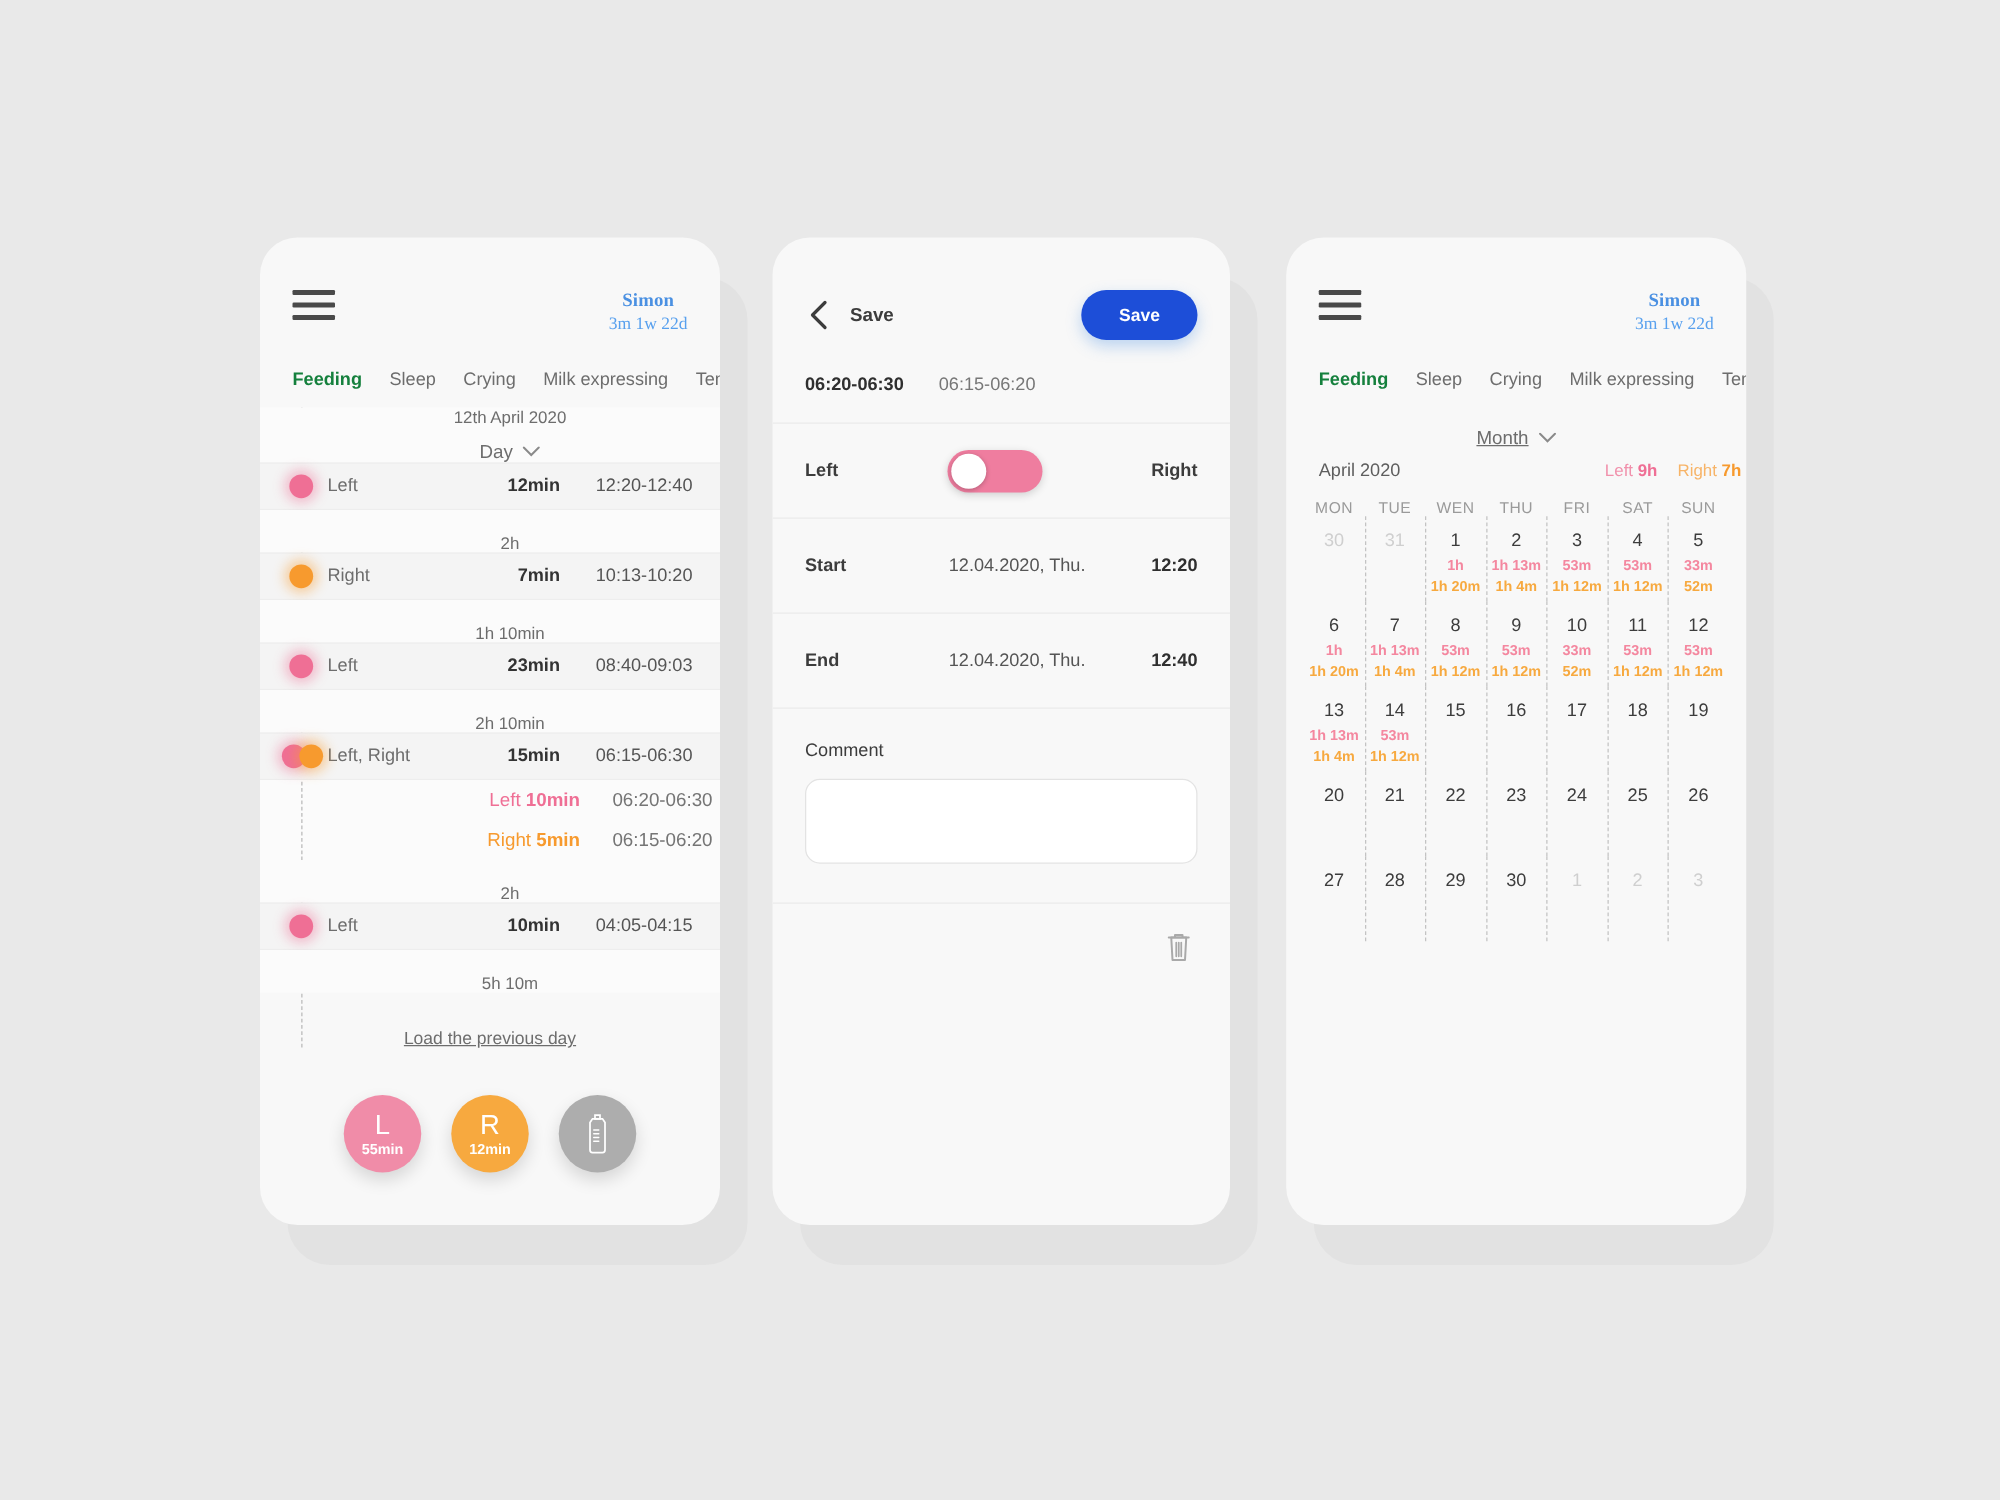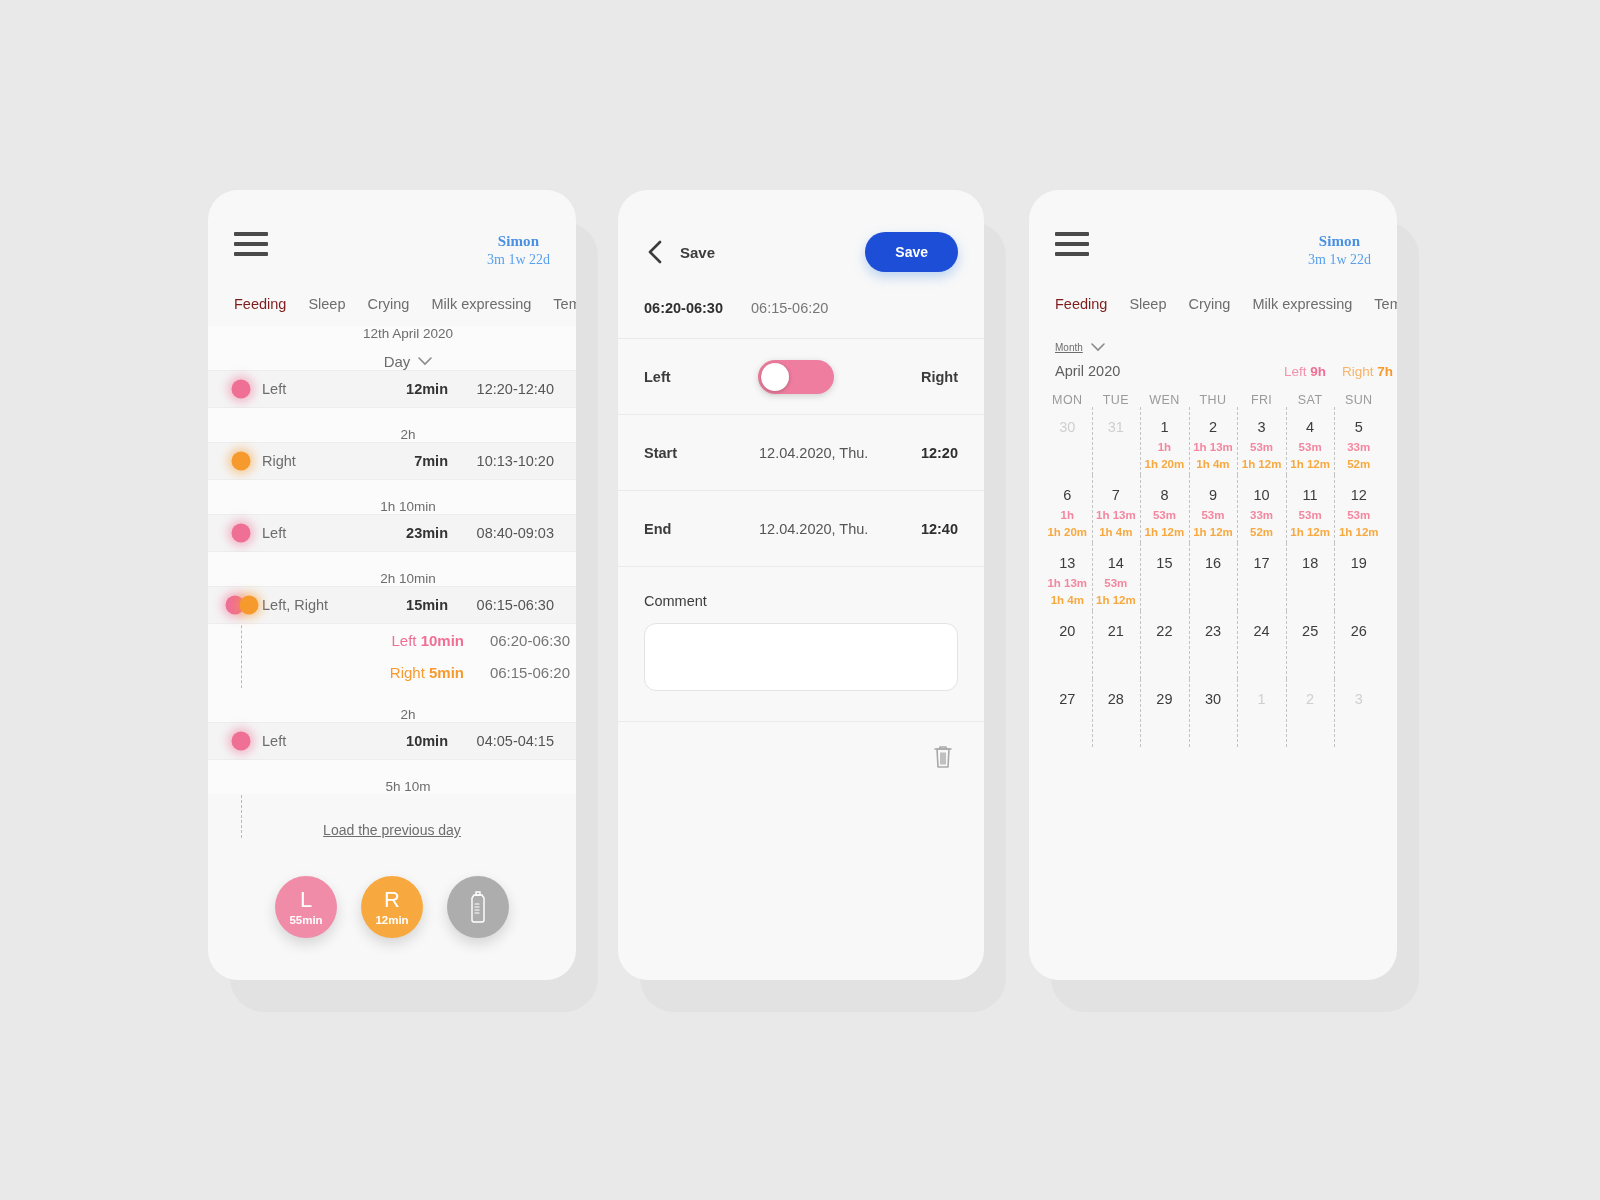--- a/index.html
+++ b/index.html
@@ -54,21 +54,21 @@
   .tabs {
     display: flex; align-items: center;
     gap: 22px;
     padding: 28px 0 14px 26px;
     white-space: nowrap;
     overflow: hidden;
     font-size: 14.5px;
     color: #6d6d6d;
   }
   .tabs .tab { cursor: pointer; }
-  .tabs .tab.active { color: #7f1d1d; font-weight: normal; }
+  .tabs .tab.active { color: #15803d; font-weight: bold; }
 
   
   .list-area { position: relative; }
   .vline {
     position: absolute; left: 33px; top: 0; bottom: 0;
     border-left: 1px dashed #b9b9b9;
   }
   .row {
     position: relative;
     display: flex; align-items: center;
@@ -178,23 +178,23 @@
     background: #fff; border: 1px solid #e3e3e3;
     border-radius: 12px; resize: none;
     font-family: "Liberation Sans", sans-serif; font-size: 14px;
     padding: 10px 12px; color: #444;
   }
   .trash-row { display: flex; justify-content: flex-end; padding: 22px 30px 0 0; }
   .trash { cursor: pointer; }
 
   
   .period-row {
-    display: flex; justify-content: flex-start;
+    display: flex; justify-content: center;
     padding: 16px 26px 0 26px;
-    font-size: 10px; color: #6d6d6d; text-decoration: underline;
+    font-size: 15px; color: #6d6d6d; text-decoration: underline;
   }
   .period { display: flex; align-items: center; gap: 8px; cursor: pointer; }
   .month-row {
     display: flex; align-items: baseline; justify-content: space-between;
     padding: 10px 0 14px 26px; font-size: 14.5px;
   }
   .month-label { color: #5e5e5e; }
   .tot { display: flex; gap: 16px; white-space: nowrap; padding-right: 4px; }
   .tot .tl { color: #f191ac; font-size: 13.5px; }
   .tot .tl b { color: #ef6f95; }

